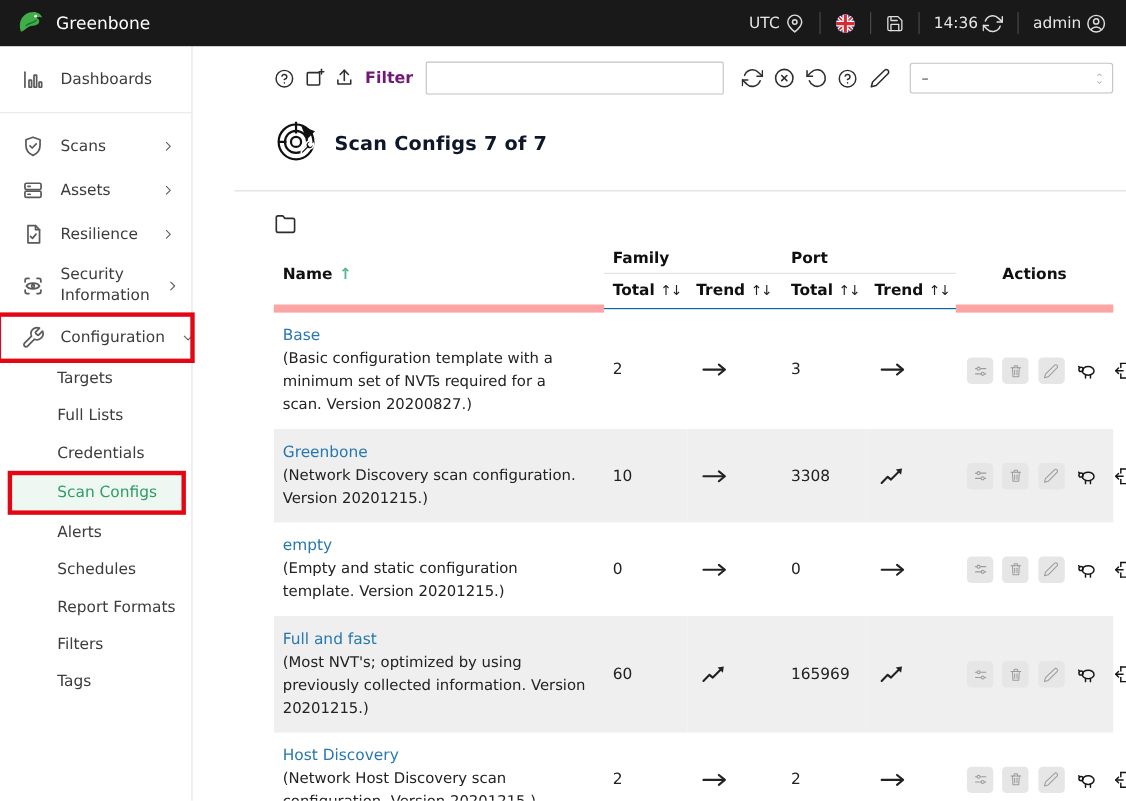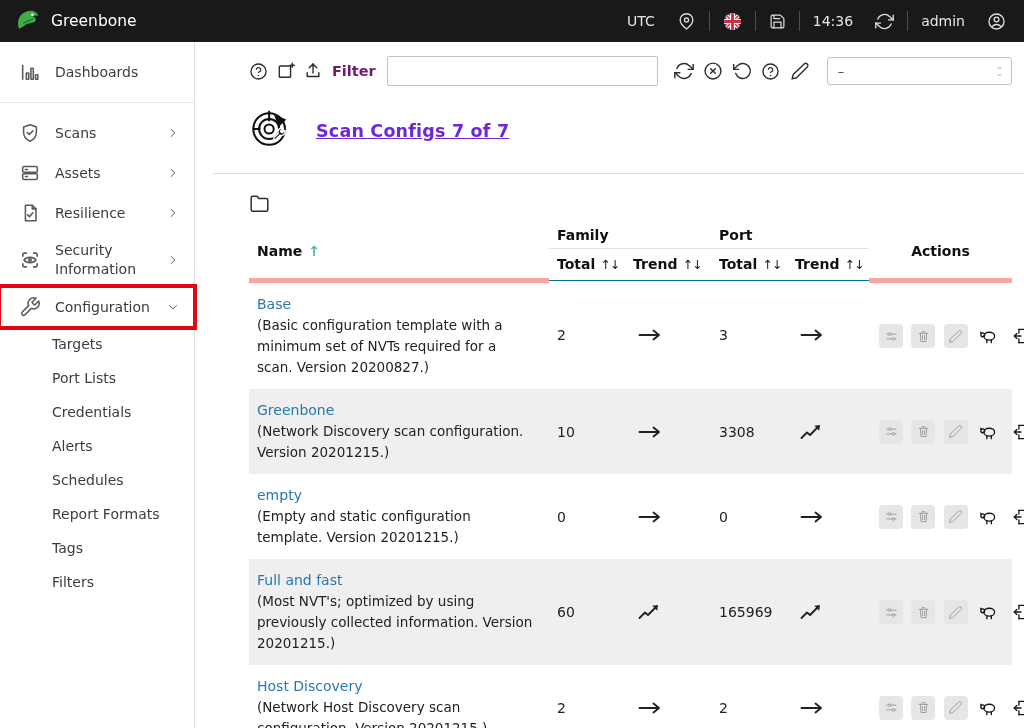--- a/index.html
+++ b/index.html
@@ -10,25 +10,25 @@
     position:relative;
   }
   svg.ic { stroke:currentColor; fill:none; stroke-width:1.7; stroke-linecap:round; stroke-linejoin:round; display:block; }
 
   
   .topbar { position:absolute; top:0; left:0; right:0; height:42px; background:#191919;
     display:flex; align-items:center; justify-content:space-between; padding:0 18px 0 14px; z-index:20; }
   .brand { display:flex; align-items:center; gap:10px; color:#fff; font-weight:normal; font-size:15.5px; cursor:pointer; }
   .topbar-right { display:flex; align-items:center; gap:13px; color:#e6e6e6; font-size:14px; }
   .tb-sep { width:1px; height:20px; background:#4d4d4d; }
-  .tb-group { display:flex; align-items:center; gap:22px; background:none; border:none; color:#e6e6e6; font-size:14px; padding:0; cursor:pointer; font-family:inherit; }
+  .tb-group { display:flex; align-items:center; gap:4px; background:none; border:none; color:#e6e6e6; font-size:14px; padding:0; cursor:pointer; font-family:inherit; }
   .tb-group svg { width:19px; height:19px; color:#dedede; }
 
   
-  .sidebar { position:absolute; top:42px; left:0; bottom:0; width:195px; background:#fff;
+  .sidebar { position:absolute; top:42px; left:0; bottom:0; width:175px; background:#fff;
     border-right:1px solid #e3e3e3; padding-top:10px; font-size:14px; color:#3c3c3c; z-index:10; }
   .side-item { display:flex; align-items:center; height:40px; padding:0 14px 0 19px; gap:14px; cursor:pointer; }
   .side-item .sicon { width:22px; height:22px; color:#5a5a5a; flex:none; }
   .side-item .sicon svg { width:22px; height:22px; }
   .side-item .chev { margin-left:auto; color:#5a5a5a; width:14px; height:14px; }
   .side-item .chev svg { width:14px; height:14px; }
   .side-item.two-line { height:54px; }
   .side-item.two-line .slabel { line-height:1.35; }
   .side-divider { height:1px; background:#e8e8e8; margin:10px 0; }
   .side-sub { display:block; padding:9px 14px 9px 52px; cursor:pointer; }
@@ -45,38 +45,38 @@
   .filter-label { font-weight:bold; font-size:14.5px; color:#701a75; margin:0 4px 0 2px; }
   .filter-input { width:298px; height:30px; border:1px solid #c2c2c2; border-radius:2px; padding:0 8px; font-size:13px; font-family:inherit; color:#333; }
   .tool-icons { display:flex; align-items:center; gap:7px; margin-left:8px; }
   .dropdown { margin-left:9px; width:203px; height:28px; border:1px solid #c2c2c2; border-radius:3px;
     display:flex; align-items:center; padding:0 7px 0 10px; font-size:13px; color:#444; cursor:pointer; background:#fff; }
   .dropdown .dd-val { flex:1; }
   .stepper { display:flex; flex-direction:column; gap:1px; color:#8c8c8c; }
   .stepper svg { width:9px; height:6px; }
 
   .titlebar { display:flex; align-items:center; gap:9px; padding:20px 12px 0 36px; }
-  .titlebar h1 { margin:12px; font-size:17.5px; font-weight:bold; color:#6d28d9; letter-spacing:.2px;text-decoration:underline; }
+  .titlebar h1 { margin:0; font-size:17.5px; font-weight:bold; color:#0f172a; letter-spacing:.2px; }
   .section-divider { border-bottom:1px solid #dcdcdc; margin-top:17px; }
 
   .content { padding:0 12px 0 36px; }
   .listbar { margin-top:19px; display:flex; align-items:center; }
   .folder-btn { background:none; border:none; padding:0; color:#2d2d2d; cursor:pointer; }
   .folder-btn svg { width:21px; height:21px; }
   .pager { margin-left:auto; display:flex; align-items:center; gap:4px; font-size:13.5px; color:#333; }
   .pg-btn { width:23px; height:21px; background:#ececec; border:none; border-radius:3px; color:#8f8f8f;
     display:flex; align-items:center; justify-content:center; padding:0; cursor:pointer; }
   .pg-btn svg { width:13px; height:13px; stroke-width:2; }
   .pg-label { margin:0 6px; }
 
   table.cfg { width:100%; border-collapse:collapse; margin-top:9px; table-layout:fixed; }
   thead th { font-size:14px; font-weight:bold; text-align:left; color:#101010; padding:4px 8px; cursor:pointer; }
   th.group-th { border-bottom:1px solid #e2e2e2; padding-bottom:5px; }
   thead tr.sub th { border-bottom:1px solid #0369a1; padding-top:7px; padding-bottom:8px; }
-  th.name-th, th.actions-th { vertical-align:middle; border-bottom:5px solid #fca5a5; }
+  th.name-th, th.actions-th { vertical-align:middle; border-bottom:7px solid #fca5a5; }
   th.actions-th { text-align:center; }
   .sort-pair { font-size:12.5px; font-weight:normal; letter-spacing:-1px; margin-left:5px; color:#222; }
   .sort-asc { color:#54b98a; margin-left:6px; font-weight:bold; font-size:14px; }
 
   tbody td { padding:11px 8px; vertical-align:middle; font-size:14px; color:#222; }
   tbody tr.striped { background:#efefef; }
   td.name-td { padding-right:14px; }
   .cfg-link { color:#2878b0; text-decoration:none; display:block; line-height:21px; font-size:14px; }
   .cfg-desc { font-size:13.5px; line-height:21px; color:#222; }
   td.trend-td { text-align:left; padding-left:12px; }
@@ -367,27 +367,28 @@
         </svg>
       </span>
     <span class="slabel">Configuration</span>
     <span class="chev">
         <svg class="ic">
           <use href="#i-chev-d"></use>
         </svg>
       </span>
   </div>
   <a class="side-sub">Targets</a>
-  <a class="side-sub">Port Lists</a>
+  <a class="side-sub">Full Lists</a>
   <a class="side-sub">Credentials</a>
+  <a class="side-sub selected red-box">Scan Configs</a>
   <a class="side-sub">Alerts</a>
   <a class="side-sub">Schedules</a>
   <a class="side-sub">Report Formats</a>
+  <a class="side-sub">Filters</a>
   <a class="side-sub">Tags</a>
-  <a class="side-sub">Filters</a>
 </nav>
 
 <main class="main">
 
   <div class="toolbar">
     <button class="tool-btn">
         <svg class="ic" style="width:19px;height:19px">
           <use href="#i-help"></use>
         </svg>
       </button>

